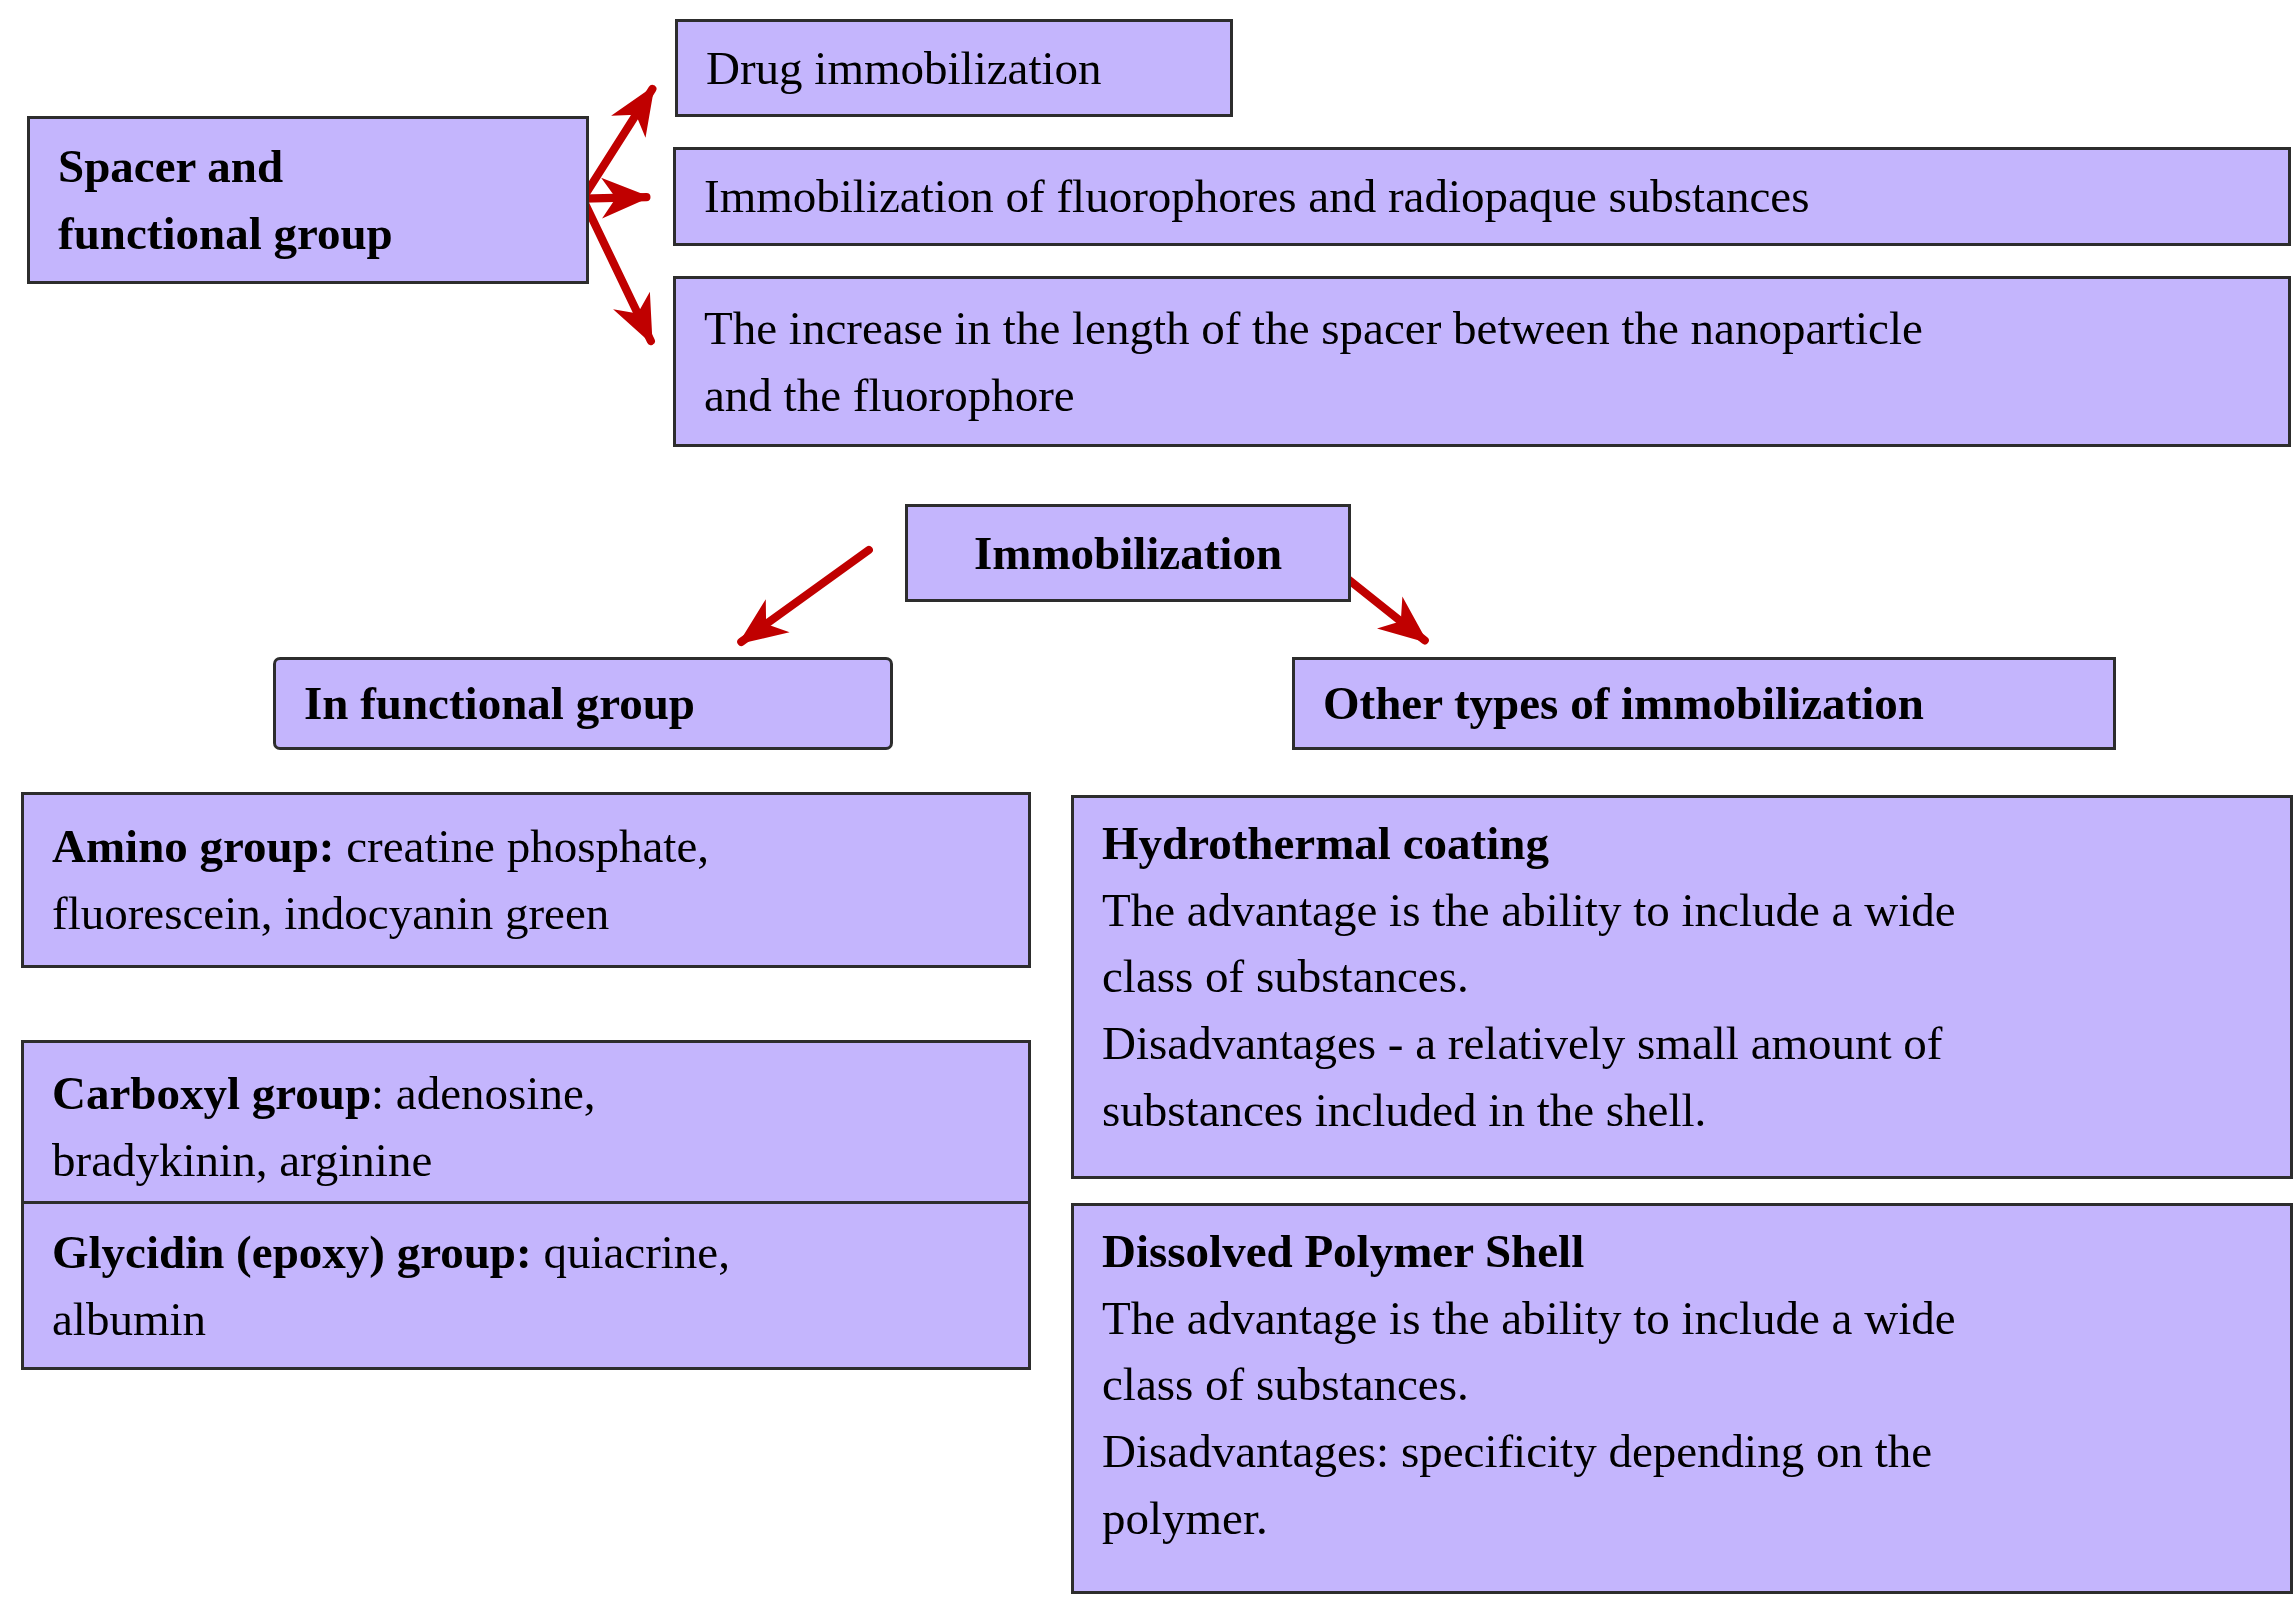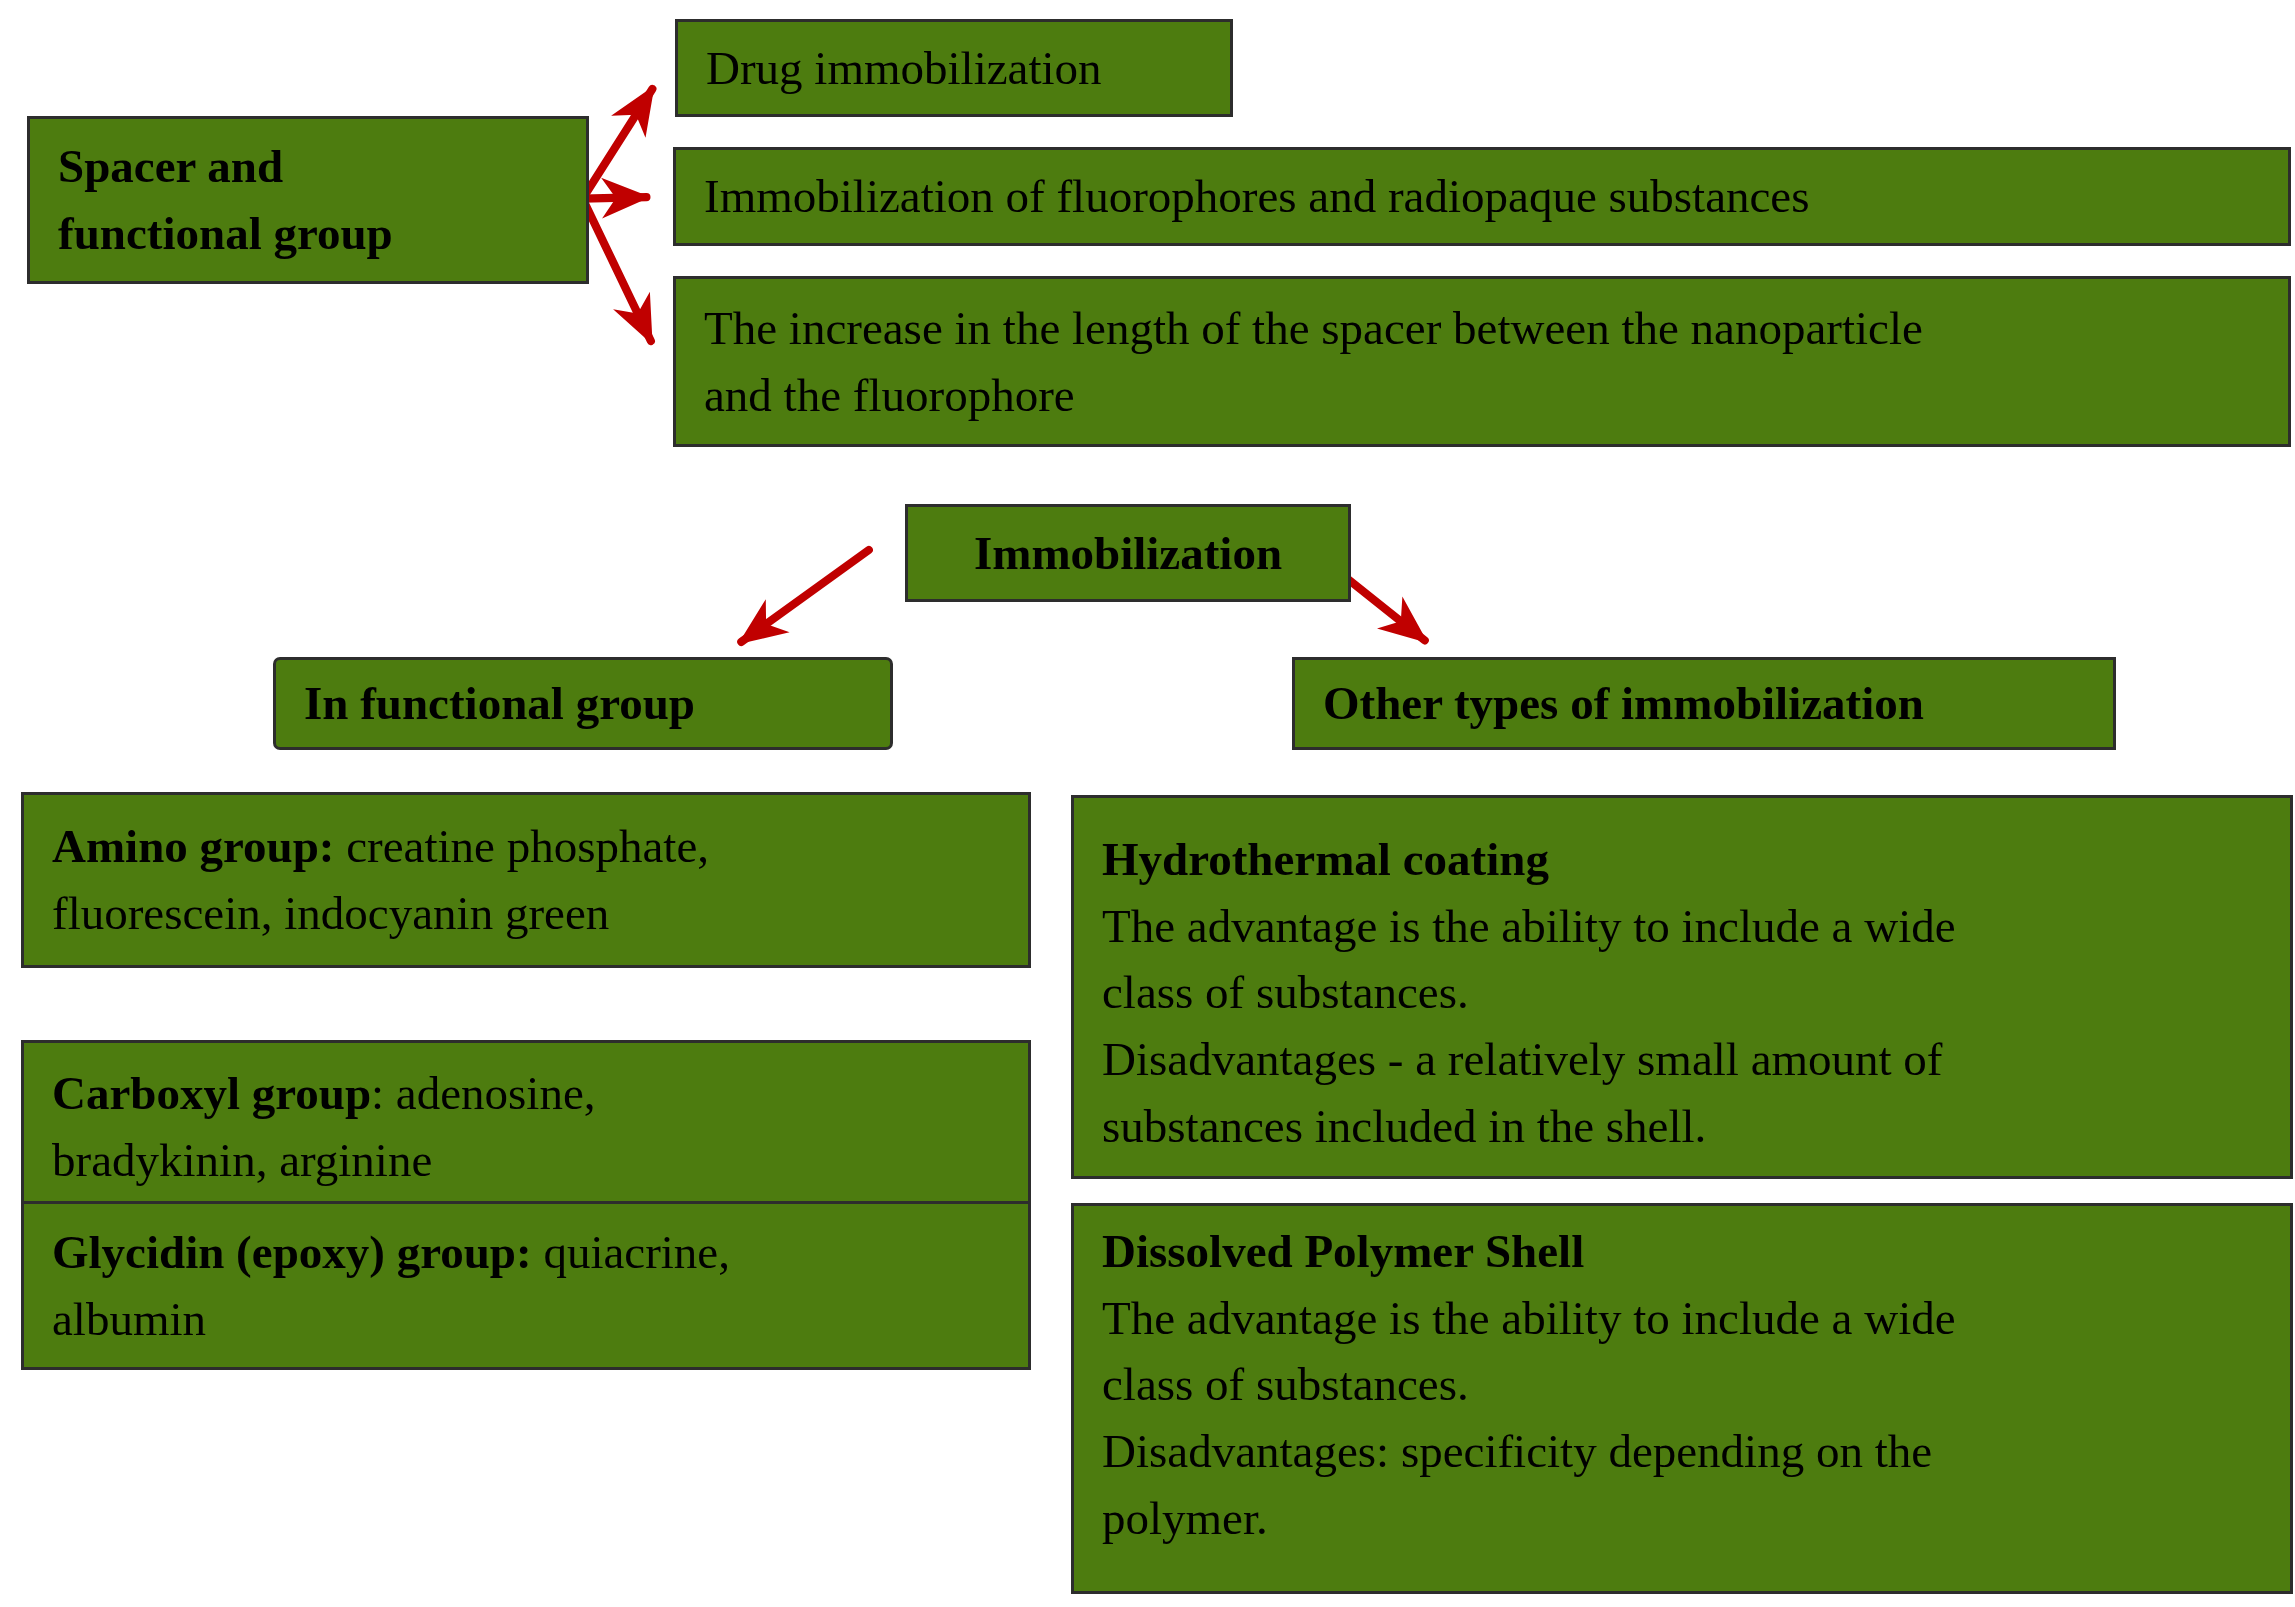--- a/index.html
+++ b/index.html
@@ -8,21 +8,21 @@
   body {
     width: 2295px; height: 1607px;
     background: #ffffff;
     font-family: "Liberation Serif", "DejaVu Serif", serif;
     color: #000;
     position: relative;
     overflow: hidden;
   }
   .box {
     position: absolute;
-    background: #4d7c0f;
+    background: #c4b5fd;
     border: 3px solid #2d2d2d;
     display: flex;
     flex-direction: column;
     justify-content: center;
     padding: 6px 28px;
     font-size: 47px;
     line-height: 1.42;
   }
   .box.single { flex-direction: row; justify-content: flex-start; align-items: center; }
   .box.centered { justify-content: center; align-items: center; text-align: center; }
@@ -34,21 +34,21 @@
   #spacer-box     { left: 27px;   top: 116px;  width: 562px;  height: 168px; font-weight: bold; }
   #drug-box       { left: 675px;  top: 19px;   width: 558px;  height: 98px; }
   #fluoro-box     { left: 673px;  top: 147px;  width: 1618px; height: 99px; }
   #increase-box   { left: 673px;  top: 276px;  width: 1618px; height: 171px; }
   #immob-box      { left: 865px; top: 504px;  width: 446px;  height: 98px; font-weight: bold; margin-left: 40px; }
   #infunc-box     { left: 273px;  top: 657px;  width: 620px;  height: 93px; font-weight: bold; border-radius: 7px; }
   #other-box      { left: 1292px; top: 657px;  width: 824px; height: 93px; font-weight: bold; }
   #amino-box      { left: 21px;   top: 792px; width: 1010px; height: 176px; }
   #carboxyl-box   { left: 21px;   top: 996px; width: 1010px; height: 173px; margin-top: 44px; }
   #glycidin-box   { left: 21px;   top: 1201px; width: 1010px; height: 169px; }
-  #hydro-box      { left: 1071px; top: 795px; width: 1222px; height: 384px; justify-content: flex-start; padding-top: 28px; }
+  #hydro-box      { left: 1071px; top: 795px; width: 1222px; height: 384px; justify-content: flex-start; padding-top: 12px; }
   #dissolved-box  { left: 1071px; top: 1203px; width: 1222px; height: 391px; justify-content: flex-start; padding-top: 12px; }
   #arrow-layer {
     position: absolute; left: 0; top: 0;
     width: 2295px; height: 1607px;
     pointer-events: none;
   }
   .arrow {
     stroke: var(--arrow);
     stroke-width: 11;
     fill: none;

